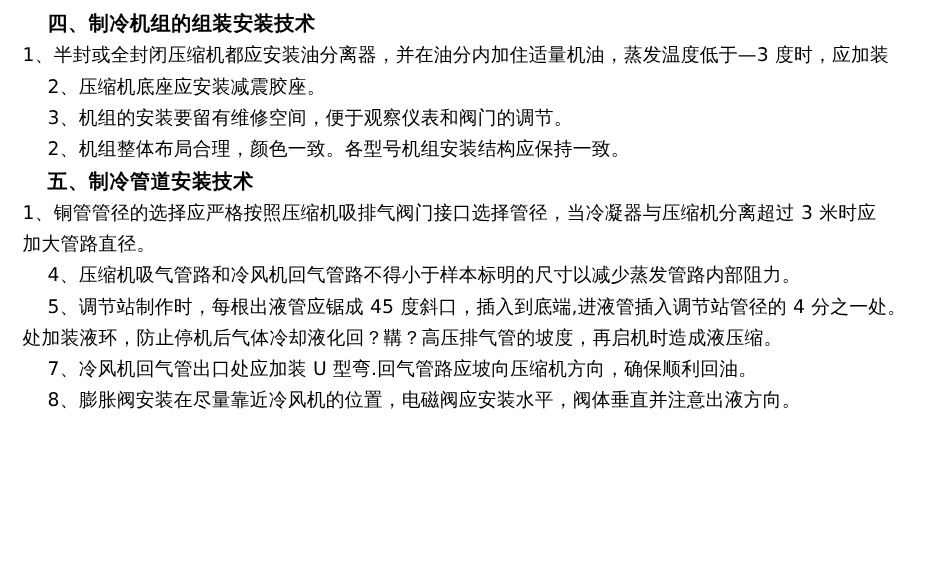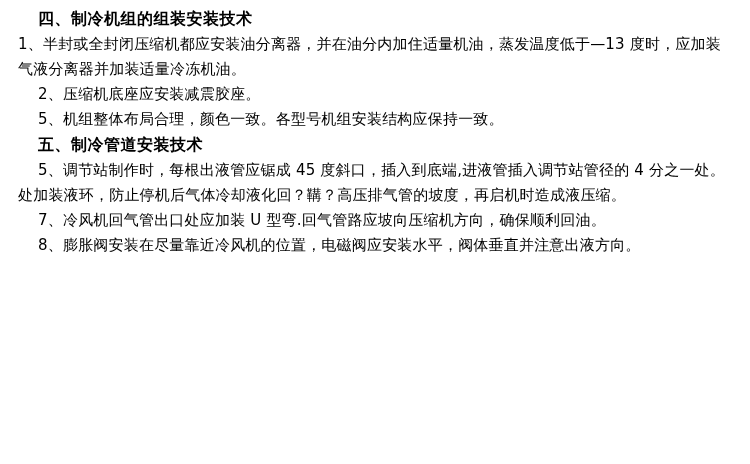--- a/index.html
+++ b/index.html
@@ -49,29 +49,32 @@
     padding-left: 10px;
   }
 </style>
 </head>
 <body>
 
 <div class="page">
 
   <h2 class="section-heading">四、制冷机组的组装安装技术</h2>
 
-  <p class="para">1、半封或全封闭压缩机都应安装油分离器，并在油分内加住适量机油，蒸发温度低于—13 度时，应加装</p>
-  <p class="cont">气液分离器并加装适量冷冻机油。</p>
+  <p class="para">1、半封或全封闭压缩机都应安装油分离器，并在油分内加住适量机油，蒸发温度低于—3 度时，应加装</p>
 
   <p class="para indent">2、压缩机底座应安装减震胶座。</p>
-  <p class="para indent">5、机组整体布局合理，颜色一致。各型号机组安装结构应保持一致。</p>
+  <p class="para indent">3、机组的安装要留有维修空间，便于观察仪表和阀门的调节。</p>
+  <p class="para indent">2、机组整体布局合理，颜色一致。各型号机组安装结构应保持一致。</p>
 
   <h2 class="section-heading">五、制冷管道安装技术</h2>
 
+  <p class="para">1、铜管管径的选择应严格按照压缩机吸排气阀门接口选择管径，当冷凝器与压缩机分离超过 3 米时应</p>
+  <p class="cont">加大管路直径。</p>
 
+  <p class="para indent">4、压缩机吸气管路和冷风机回气管路不得小于样本标明的尺寸以减少蒸发管路内部阻力。</p>
   <p class="para indent">5、调节站制作时，每根出液管应锯成 45 度斜口，插入到底端,进液管插入调节站管径的 4 分之一处。</p>
 
   <p class="cont">处加装液环，防止停机后气体冷却液化回？鞲？高压排气管的坡度，再启机时造成液压缩。</p>
 
   <p class="para indent">7、冷风机回气管出口处应加装 U 型弯.回气管路应坡向压缩机方向，确保顺利回油。</p>
   <p class="para indent">8、膨胀阀安装在尽量靠近冷风机的位置，电磁阀应安装水平，阀体垂直并注意出液方向。</p>
 
 </div>
 
 </body></html>

